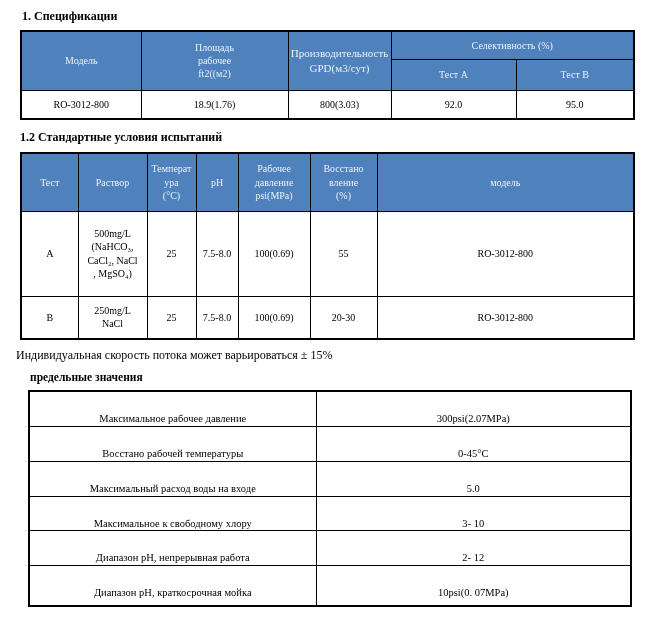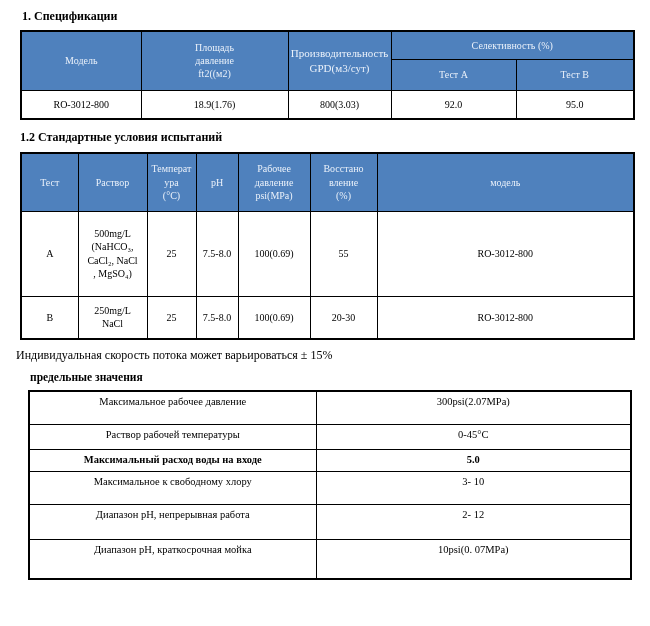--- a/index.html
+++ b/index.html
@@ -43,25 +43,25 @@
   #table2 .hr  { height:58px; }
   #table2 .ra  { height:85px; }
   #table2 .rb  { height:43px; }
 
   .note {
     position:absolute; left:16px; top:348px; font-size:12px; white-space:nowrap;
   }
 
   #table3 { left:28px; top:390px; width:602px; }
   #table3 td {
-    font-size:10.5px; vertical-align:top; padding-top:3px; white-space:pre-line;
+    font-size:10.5px; vertical-align:top; padding-top:20px; white-space:pre-line;
   }
   #table3 .r0 { height:33px; }
   #table3 .r1 { height:25px; }
-  #table3 .r2 { height:22px;font-weight:bold; }
+  #table3 .r2 { height:22px; }
   #table3 .r3 { height:32px; }
   #table3 .r4 { height:33px; }
   #table3 .r5 { height:35px; }
   #table3 .r6 { height:40px; }
 </style>
 </head>
 <body>
 
 <div class="page">
 
@@ -72,21 +72,21 @@
       <col style="width:120px">
         <col style="width:147px">
         <col style="width:103px">
       <col style="width:125px">
         <col style="width:118px">
     </colgroup>
     <tbody>
         <tr class="hr1">
       <th rowspan="2">Модель</th>
       <th rowspan="2" class="pre">Площадь
-давление
+рабочее
 ft2((м2)</th>
       <th rowspan="2" class="pre tight">Производительность
 GPD(м3/сут)</th>
       <th colspan="2">Селективность (%)</th>
     </tr>
     <tr class="hr2">
       <th>Тест A</th>
       <th>Тест B</th>
     </tr>
     <tr class="dr">
@@ -160,21 +160,21 @@
     <colgroup>
       <col style="width:287px">
         <col style="width:315px">
     </colgroup>
     <tbody>
         <tr class="r0">
       <td>Максимальное рабочее давление</td>
       <td>300psi(2.07MPa)</td>
     </tr>
     <tr class="r1">
-      <td>Раствор рабочей температуры</td>
+      <td>Восстано рабочей температуры</td>
       <td>0-45°C</td>
     </tr>
     <tr class="r2">
       <td>Максимальный расход воды на входе</td>
       <td>5.0</td>
     </tr>
     <tr class="r4">
       <td>Максимальное к свободному хлору</td>
       <td>3- 10</td>
     </tr>

